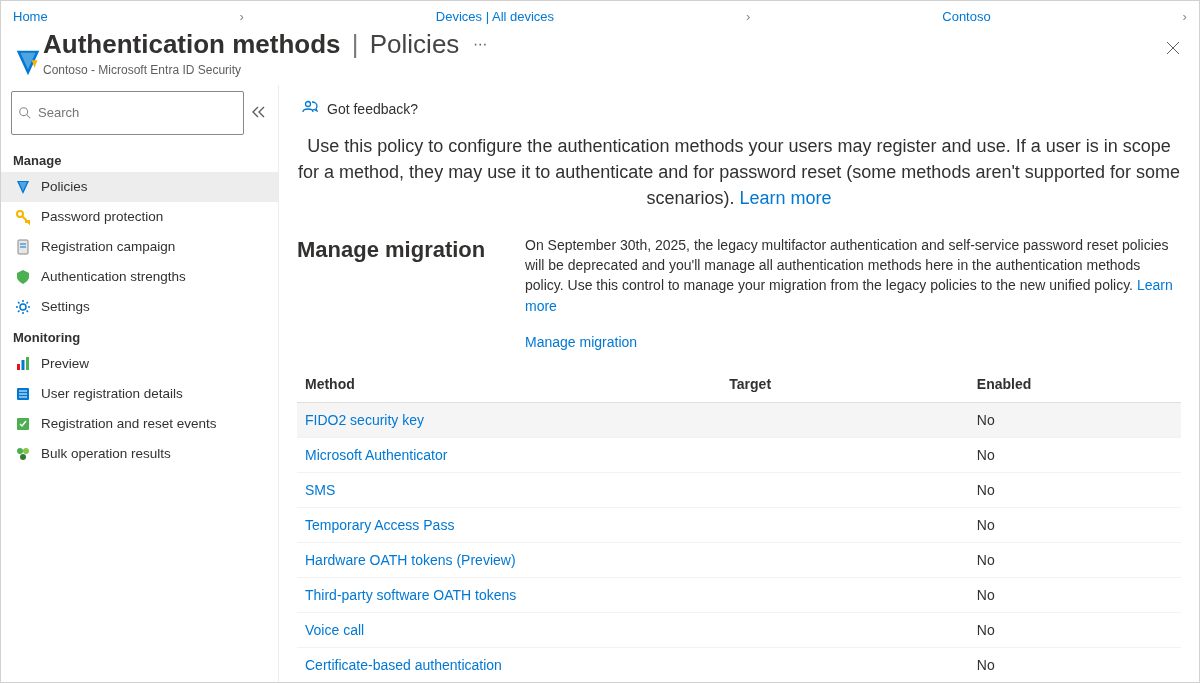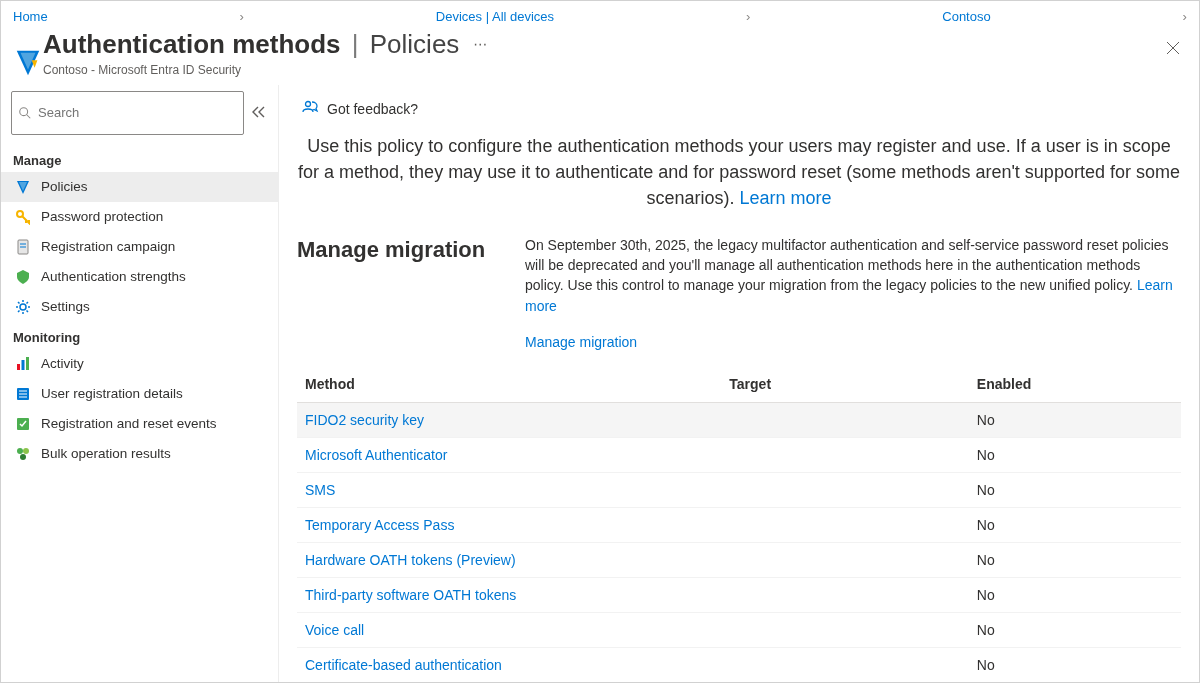--- a/index.html
+++ b/index.html
@@ -150,21 +150,21 @@
     </div>
 
     <div class="side-group-title">Monitoring</div>
 
     <div class="side-item">
       <svg class="side-icon" viewBox="0 0 16 16">
           <rect x="2" y="8" width="3" height="6" fill="#e81123"></rect>
           <rect x="6.5" y="4" width="3" height="10" fill="#0078d4"></rect>
           <rect x="11" y="1" width="3" height="13" fill="#4caf50"></rect>
         </svg>
-      <span>Activity</span>
+      <span>Preview</span>
     </div>
     <div class="side-item">
       <svg class="side-icon" viewBox="0 0 16 16">
           <rect x="2" y="2" width="12" height="12" rx="1" fill="#0078d4"></rect>
           <line x1="4" y1="5" x2="12" y2="5" stroke="#fff"></line>
           <line x1="4" y1="8" x2="12" y2="8" stroke="#fff"></line>
           <line x1="4" y1="11" x2="12" y2="11" stroke="#fff"></line>
         </svg>
       <span>User registration details</span>
     </div>

